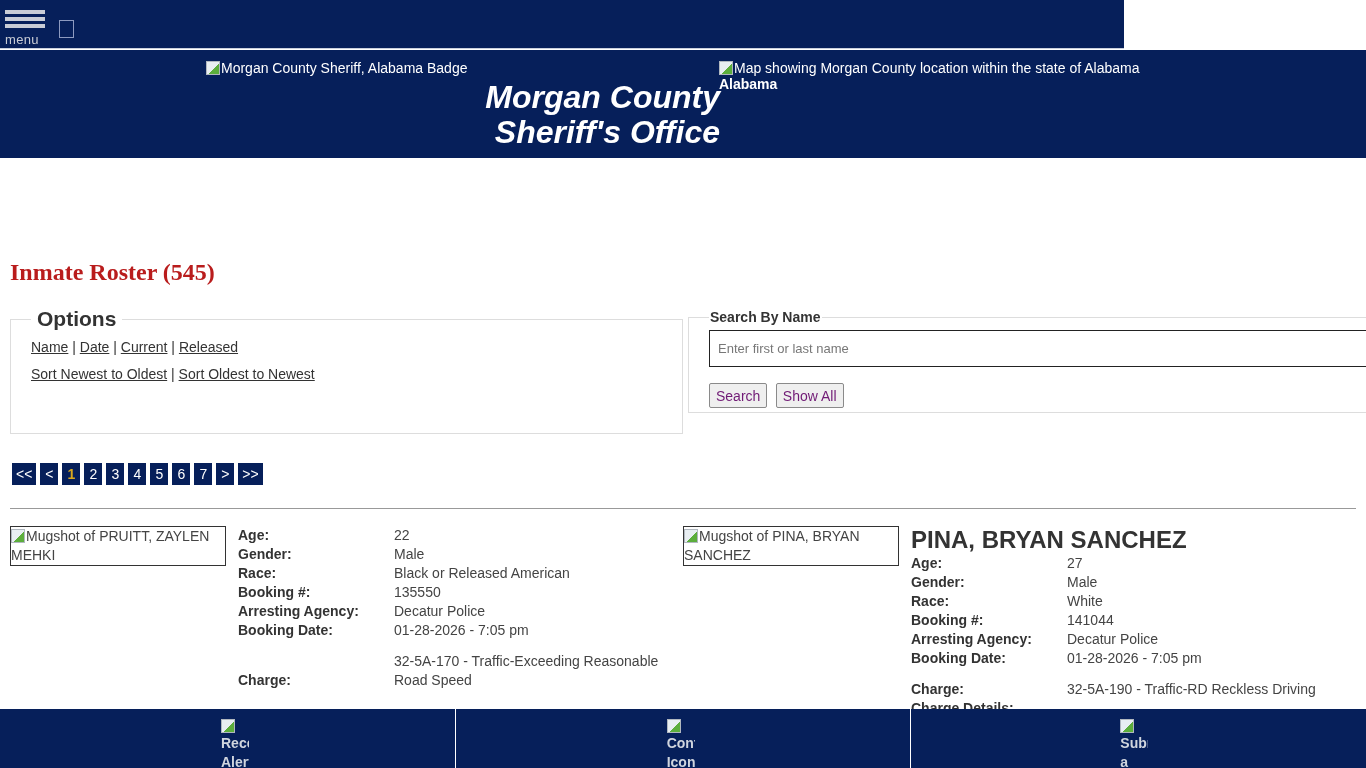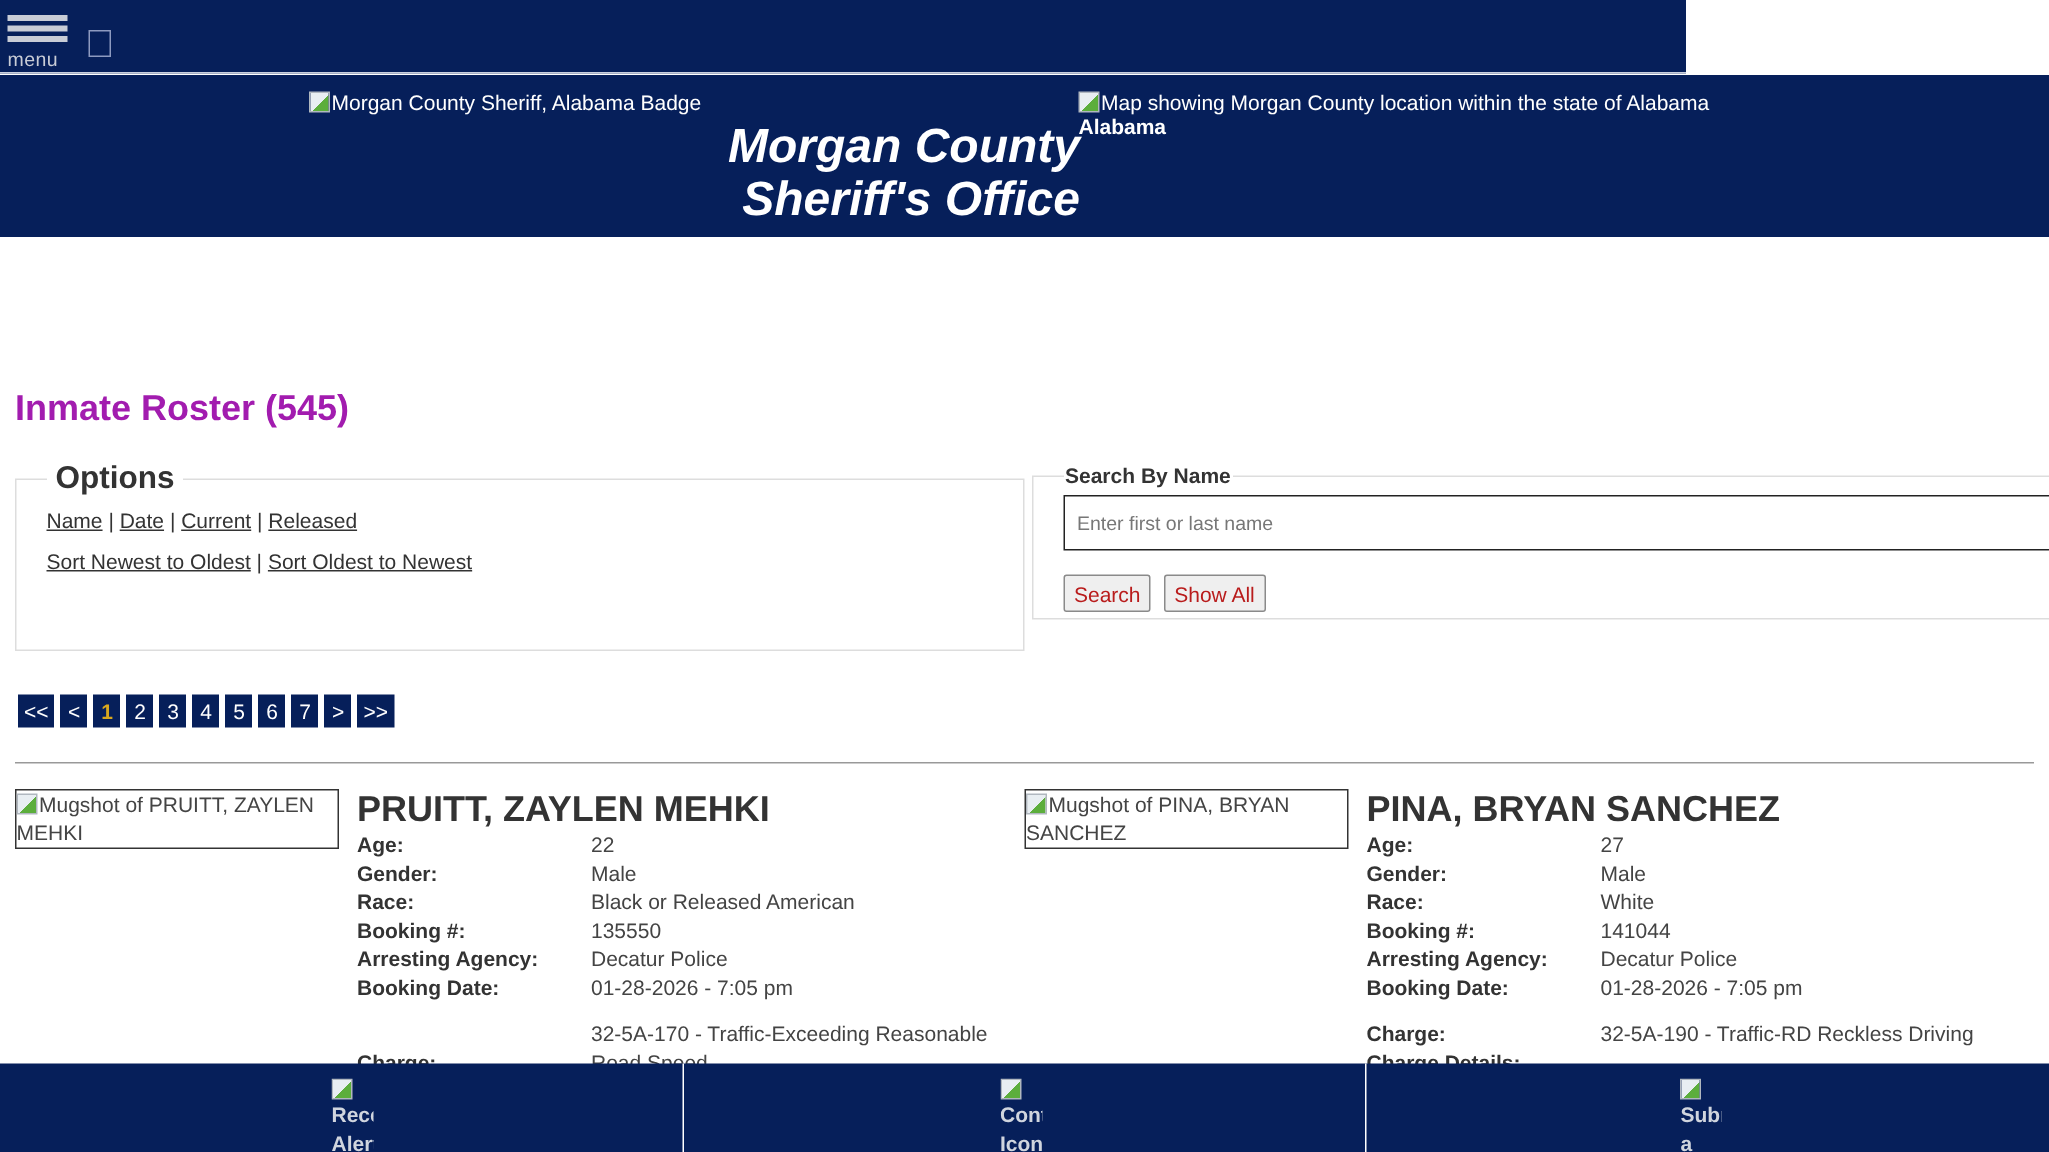--- a/index.html
+++ b/index.html
@@ -27,21 +27,21 @@
   .broken-img {
     display: inline-block; width: 14px; height: 14px; vertical-align: -2px; margin-right: 1px;
     background: linear-gradient(135deg, #e8eef2 0 55%, #5cae3c 55% 100%);
     border: 1px solid #b0b7bf;
   }
   .title {
     position: absolute; left: 470px; top: 30px; width: 250px; text-align: right;
     font-size: 32px; font-style: italic; font-weight: bold; color: #ffffff; line-height: 35px;
   }
 
-  h1.roster { position: absolute; left: 10px; top: 259px; margin: 0; font-size: 24px; font-weight: bold; color: #a21caf; }
+  h1.roster { position: absolute; left: 10px; top: 259px; margin: 0; font-size: 24px; font-weight: bold; color: #b91c1c; font-family: Liberation Serif, serif; }
 
   fieldset.options {
     position: absolute; left: 10px; top: 307px; width: 673px; height: 127px;
     border: 1px solid #dddddd; margin: 0; padding: 0 20px;
   }
   fieldset.options legend { font-size: 21px; font-weight: bold; color: #333; padding: 0 6px; }
   .opt-row { font-size: 14px; margin-top: 6px; line-height: 20px; color: #333; }
   .opt-row a { color: #333; text-decoration: underline; cursor: pointer; }
   .opt-row + .opt-row { margin-top: 7px; }
 
@@ -52,21 +52,21 @@
   fieldset.search legend { font-size: 14px; font-weight: bold; color: #333; padding: 0 1px; }
   .search-input {
     display: block; width: 673px; height: 37px; margin-top: 5px;
     border: 1px solid #222; padding: 0 8px; font-size: 13px; color: #333;
     font-family: "Liberation Sans", sans-serif;
   }
   .search-input::placeholder { color: #777; }
   .btn-row { margin-top: 16px; }
   .btn {
     display: inline-block; height: 25px; padding: 0 6px; margin-right: 4px;
-    font-size: 14px; color: #b91c1c; background: #efefef; border: 1px solid #8a8a8a; border-radius: 2px;
+    font-size: 14px; color: #701a75; background: #efefef; border: 1px solid #8a8a8a; border-radius: 2px;
     font-family: "Liberation Sans", sans-serif; cursor: pointer;
   }
 
   .pager { position: absolute; left: 12px; top: 463px; display: flex; gap: 4px; }
   .pg {
     height: 22px; min-width: 18px; padding: 0 4px; background: #061f5a; color: #ffffff;
     font-size: 14px; line-height: 22px; text-align: center; cursor: pointer;
   }
   .pg.current { color: #d9a81e; font-weight: bold; }
 
@@ -166,21 +166,20 @@
   <span class="pg">&gt;&gt;</span>
 </div>
 
 <hr class="sep">
 
 <div class="inmate" style="left:10px;">
   <div class="mug">
     <span class="broken-img"></span><span>Mugshot of PRUITT, ZAYLEN MEHKI</span>
   </div>
   <div class="info">
-    <h2>PRUITT, ZAYLEN MEHKI</h2>
     <div class="row">
         <span class="k">Age:</span>
         <span class="v">22</span>
       </div>
     <div class="row">
         <span class="k">Gender:</span>
         <span class="v">Male</span>
       </div>
     <div class="row">
         <span class="k">Race:</span>

